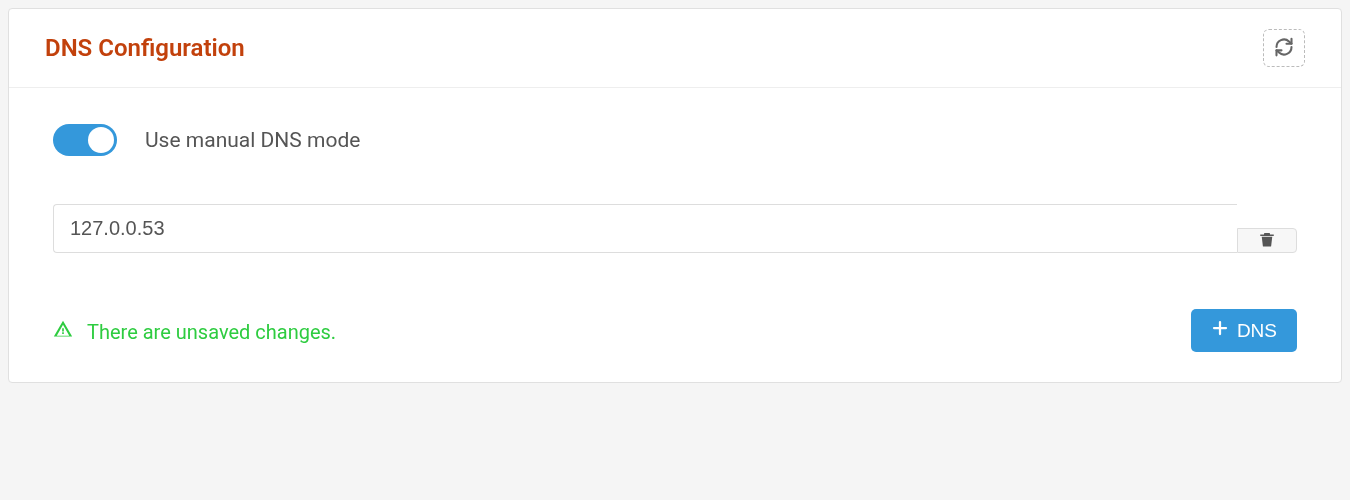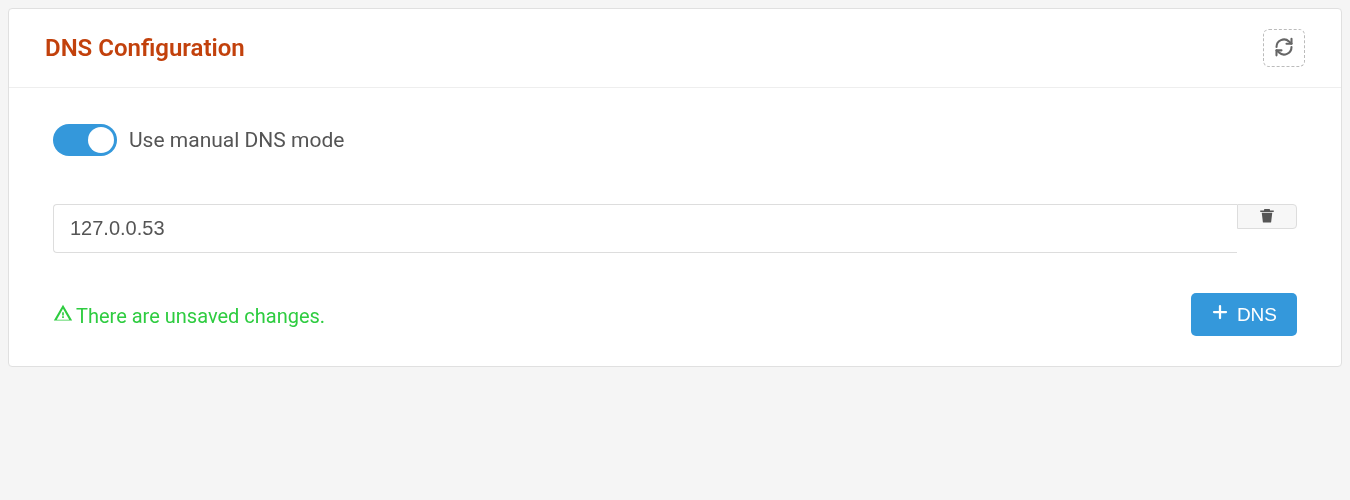--- a/index.html
+++ b/index.html
@@ -42,21 +42,21 @@
       justify-content: center;
       cursor: pointer;
       color: #666;
     }
     .panel-body {
       padding: 36px 44px 30px 44px;
     }
     .toggle-row {
       display: flex;
       align-items: center;
-      gap: 12px;
+      gap: 28px;
       margin-bottom: 48px;
     }
     .toggle {
       position: relative;
       width: 64px;
       height: 32px;
       background: #3498db;
       border-radius: 16px;
       cursor: pointer;
     }
@@ -68,22 +68,22 @@
       height: 26px;
       background: #fff;
       border-radius: 50%;
     }
     .toggle-label {
       font-size: 21px;
       color: #555;
     }
     .dns-row {
       display: flex;
-      align-items: flex-start;
-      margin-bottom: 40px;
+      align-items: flex-end;
+      margin-bottom: 56px;
     }
     .dns-input {
       flex: 1;
       padding: 12px 16px;
       font-size: 20px;
       color: #555;
       border: 1px solid #ddd;
       border-right: none;
       border-radius: 4px 0 0 4px;
       outline: none;
@@ -101,21 +101,21 @@
       color: #555;
     }
     .footer-row {
       display: flex;
       justify-content: space-between;
       align-items: flex-end;
     }
     .status-msg {
       display: flex;
       align-items: center;
-      gap: 3px;
+      gap: 14px;
       color: #2ecc40;
       font-size: 20px;
       padding-bottom: 8px;
     }
     .actions {
       display: flex;
       flex-direction: column;
       gap: 12px;
       align-items: flex-start;
     }

